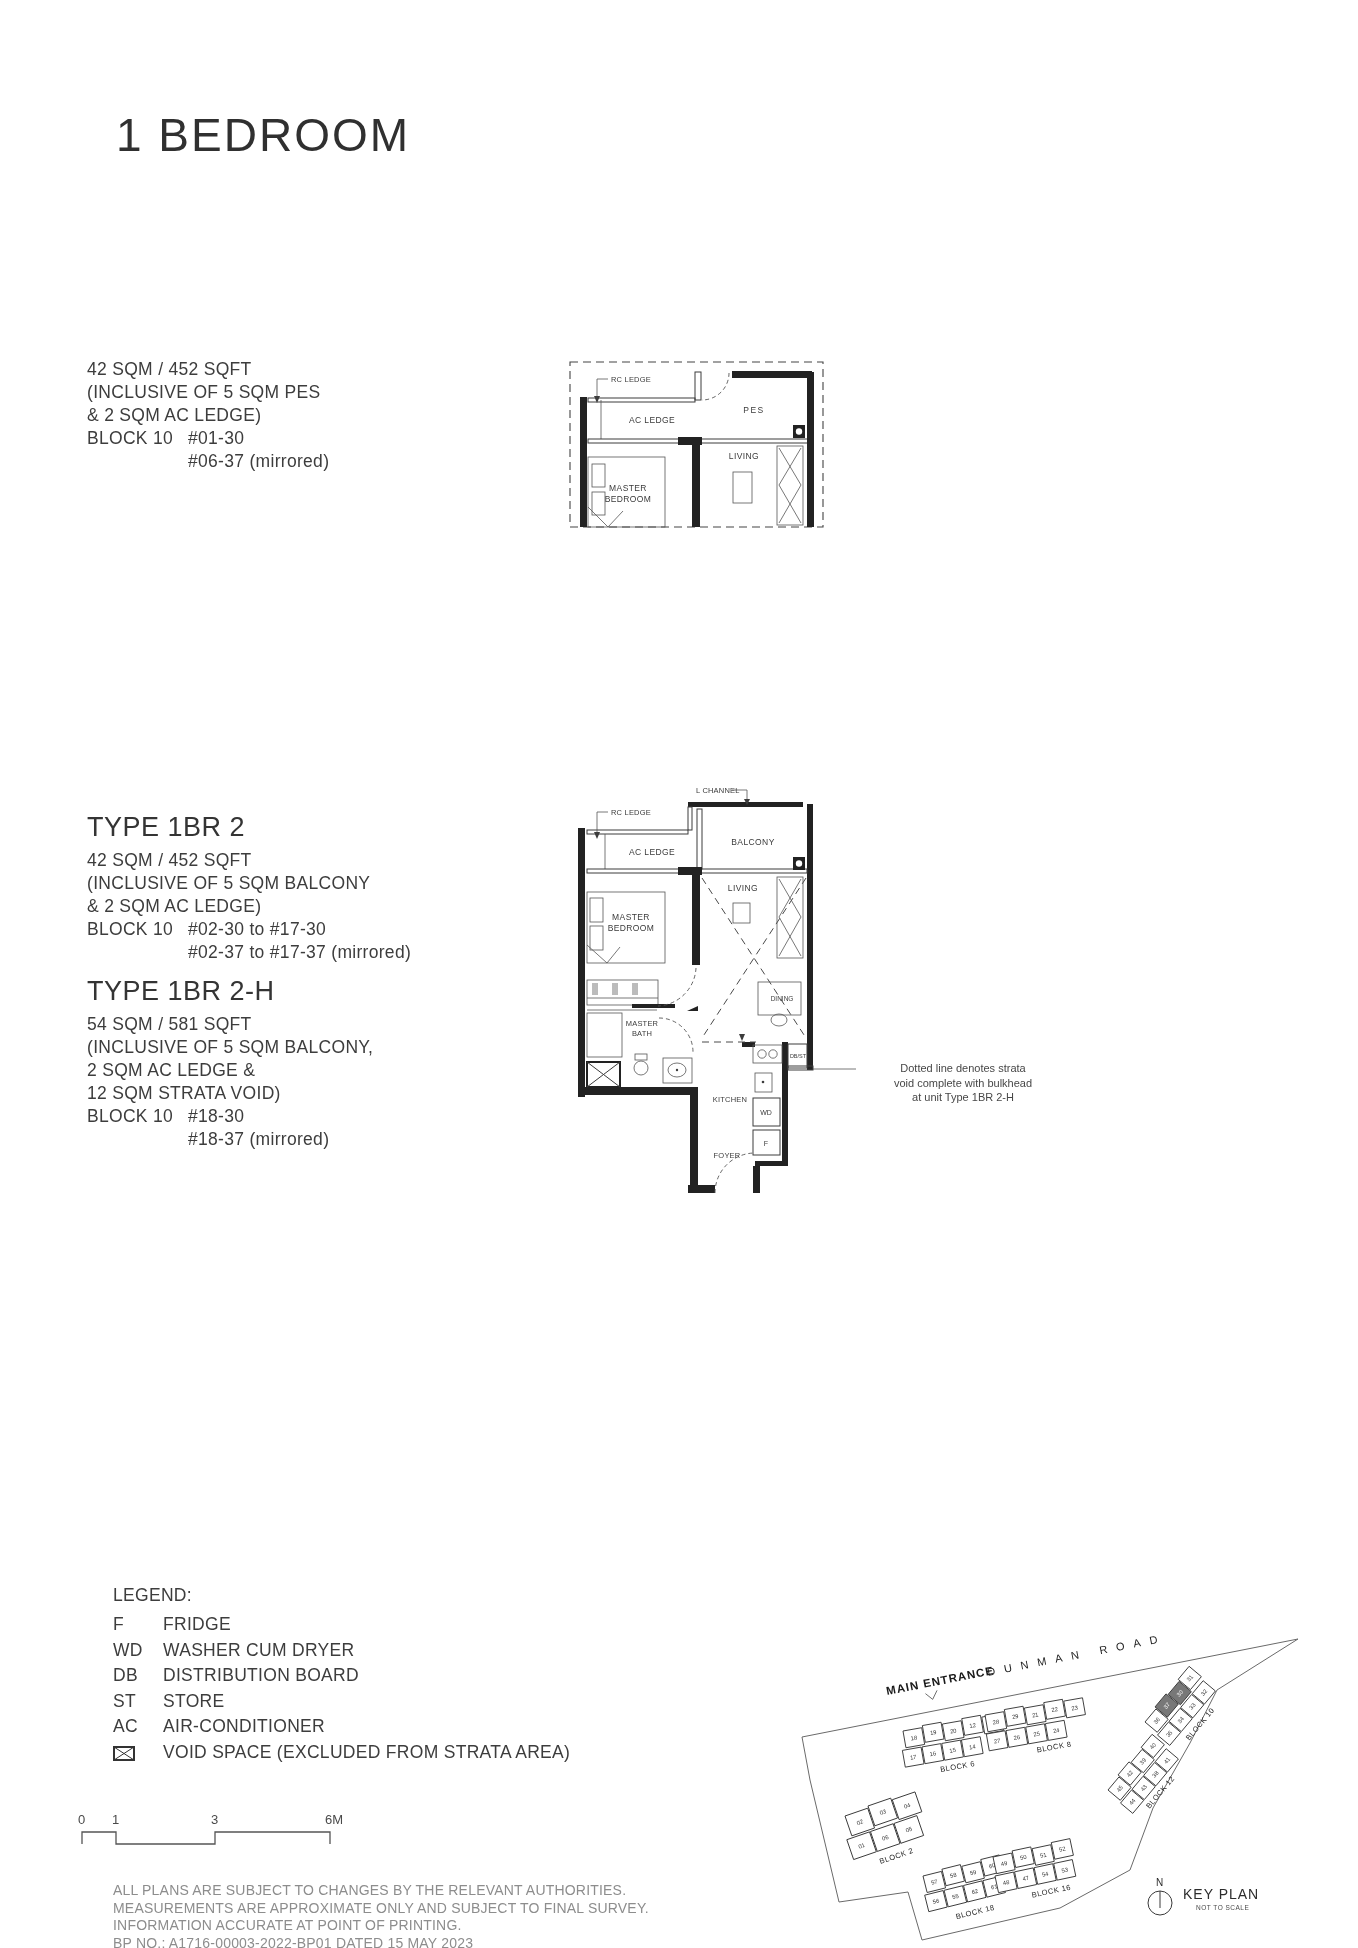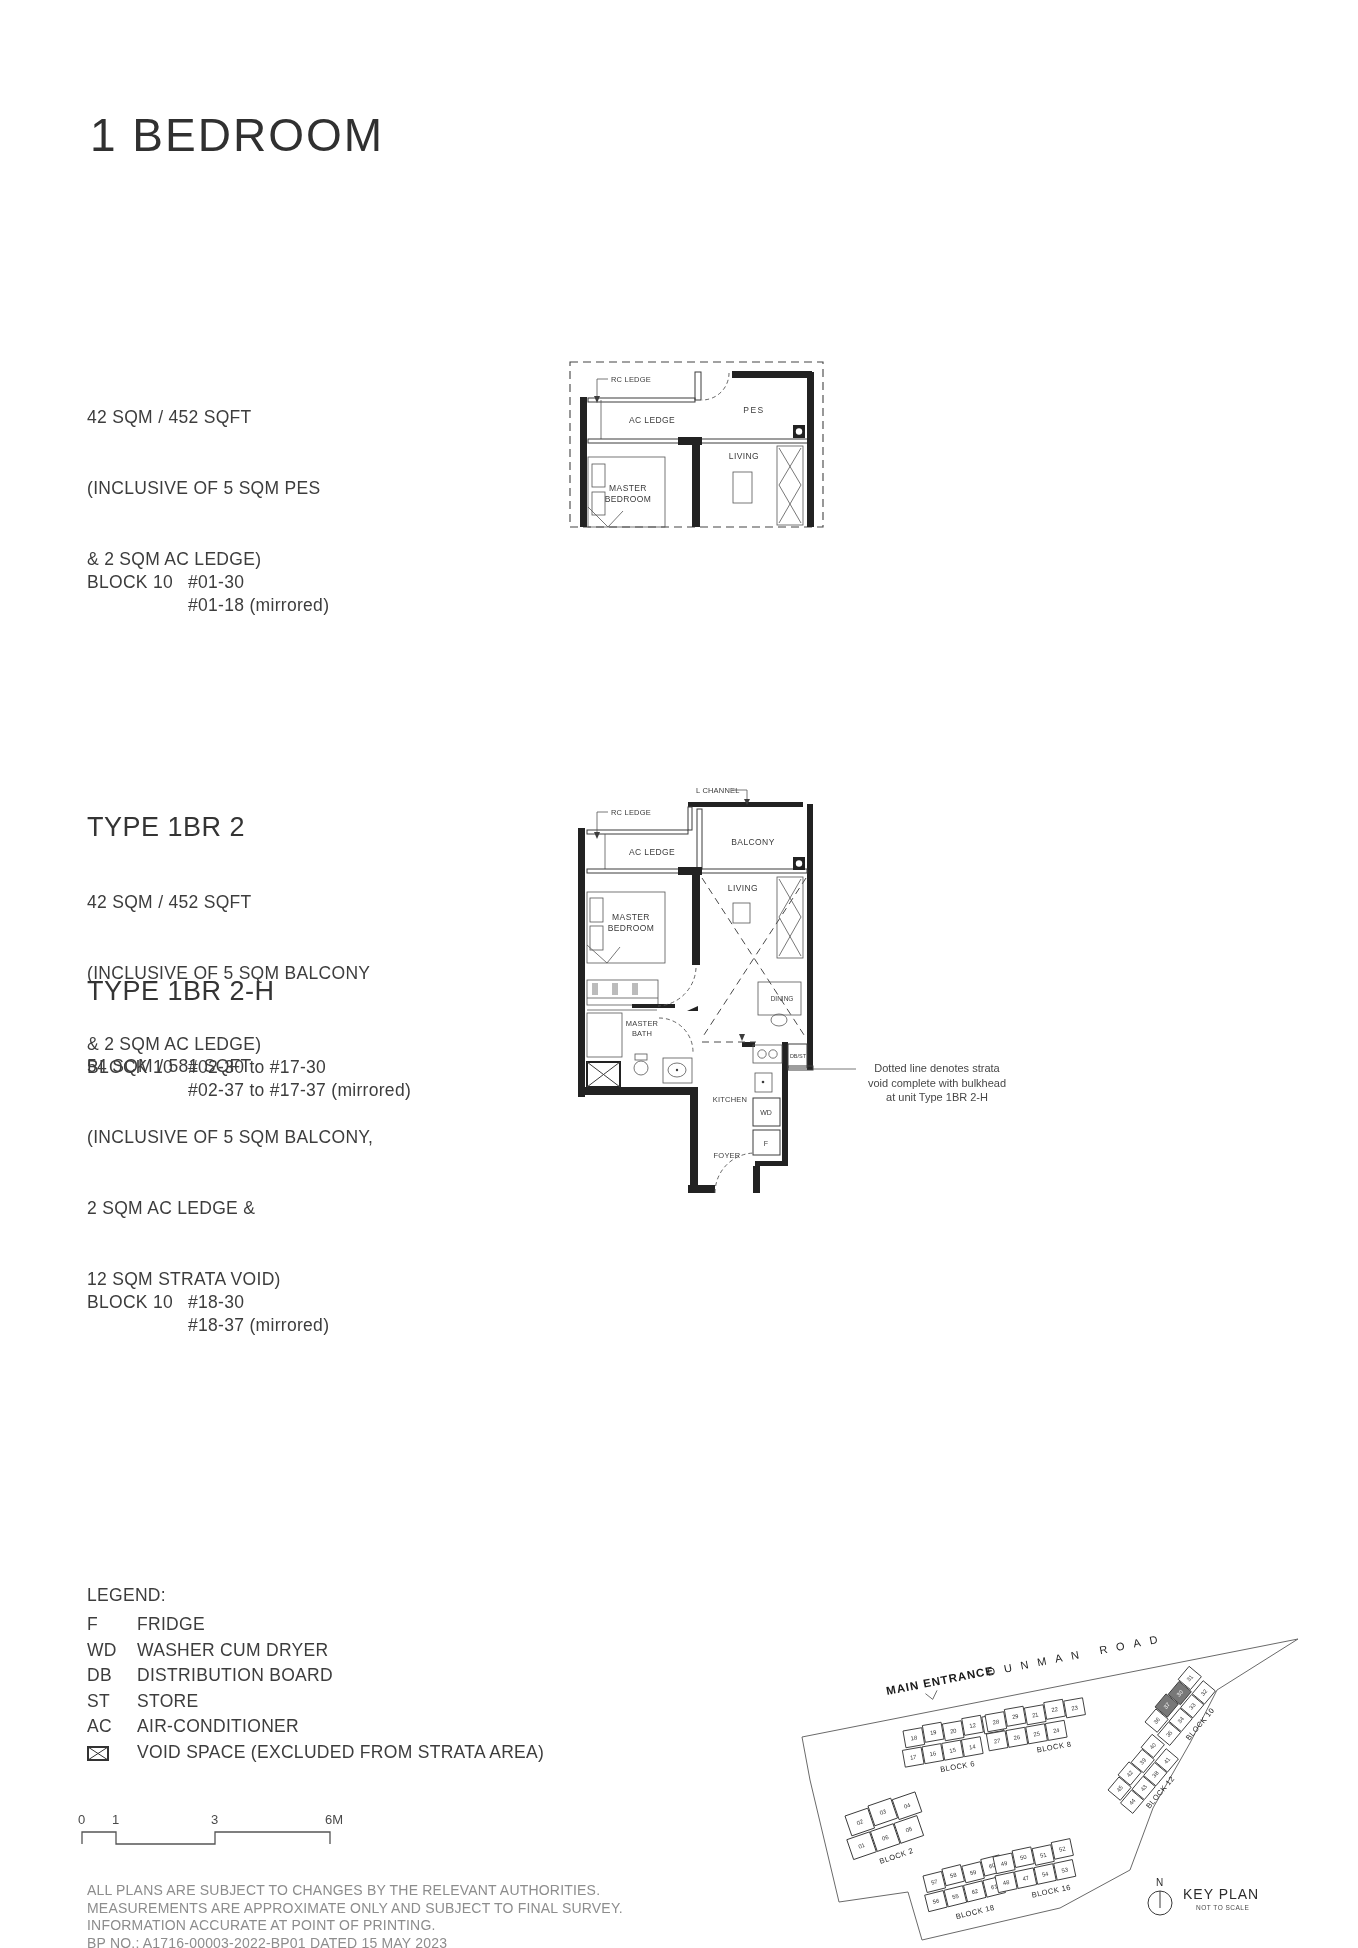--- a/index.html
+++ b/index.html
@@ -1,23 +1,23 @@
 <!DOCTYPE html>
 <html><head>
 <meta charset="utf-8">
 <style>
   html,body{margin:0;padding:0;background:#fff;}
   body{width:1358px;height:1948px;position:relative;font-family:"Liberation Sans",sans-serif;color:#3b3b3b;overflow:hidden;}
-  .abs{position:absolute;}
+  .abs{position:absolute;margin-left:26px;}
   
   #page-title{left:90px;top:108px;font-size:46px;letter-spacing:2px;color:#303030;font-weight:400;}
   
   .unit-block{position:absolute;left:87px;width:420px;}
   .u-head{font-size:27px;letter-spacing:.5px;color:#343434;margin-bottom:6px;}
-  .u-line{font-size:17.5px;line-height:23px;color:#3d3d3d;letter-spacing:.3px;margin-top:48px;}
+  .u-line{font-size:17.5px;line-height:23px;color:#3d3d3d;letter-spacing:.3px;}
   .u-row{display:flex;font-size:17.5px;line-height:23px;color:#3d3d3d;letter-spacing:.3px;}
   .u-blockcol{width:101px;flex:0 0 101px;}
   
   svg{position:absolute;overflow:visible;}
   svg text{font-family:"Liberation Sans",sans-serif;fill:#3a3a3a;}
   .wallfill{fill:#222;stroke:none;}
   .thinw{fill:none;stroke:#3c3c3c;stroke-width:1;}
   .ln{stroke:#3c3c3c;stroke-width:1;fill:none;}
   .lt{stroke:#555;stroke-width:.8;fill:none;}
   .dash{fill:none;stroke:#444;stroke-width:1.1;stroke-dasharray:8 5;}
@@ -62,21 +62,21 @@
 <div class="unit-block" style="top:358px">
   <div class="u-line">42 SQM / 452 SQFT</div>
   <div class="u-line">(INCLUSIVE OF 5 SQM PES</div>
   <div class="u-line">&amp; 2 SQM AC LEDGE)</div>
   <div class="u-row">
     <span class="u-blockcol">BLOCK 10</span>
     <span>#01-30</span>
   </div>
   <div class="u-row">
     <span class="u-blockcol"></span>
-    <span>#01-18 (mirrored)</span>
+    <span>#06-37 (mirrored)</span>
   </div>
 </div>
 
 <div class="unit-block" style="top:812px">
   <div class="u-head">TYPE 1BR 2</div>
   <div class="u-line">42 SQM / 452 SQFT</div>
   <div class="u-line">(INCLUSIVE OF 5 SQM BALCONY</div>
   <div class="u-line">&amp; 2 SQM AC LEDGE)</div>
   <div class="u-row">
     <span class="u-blockcol">BLOCK 10</span>

